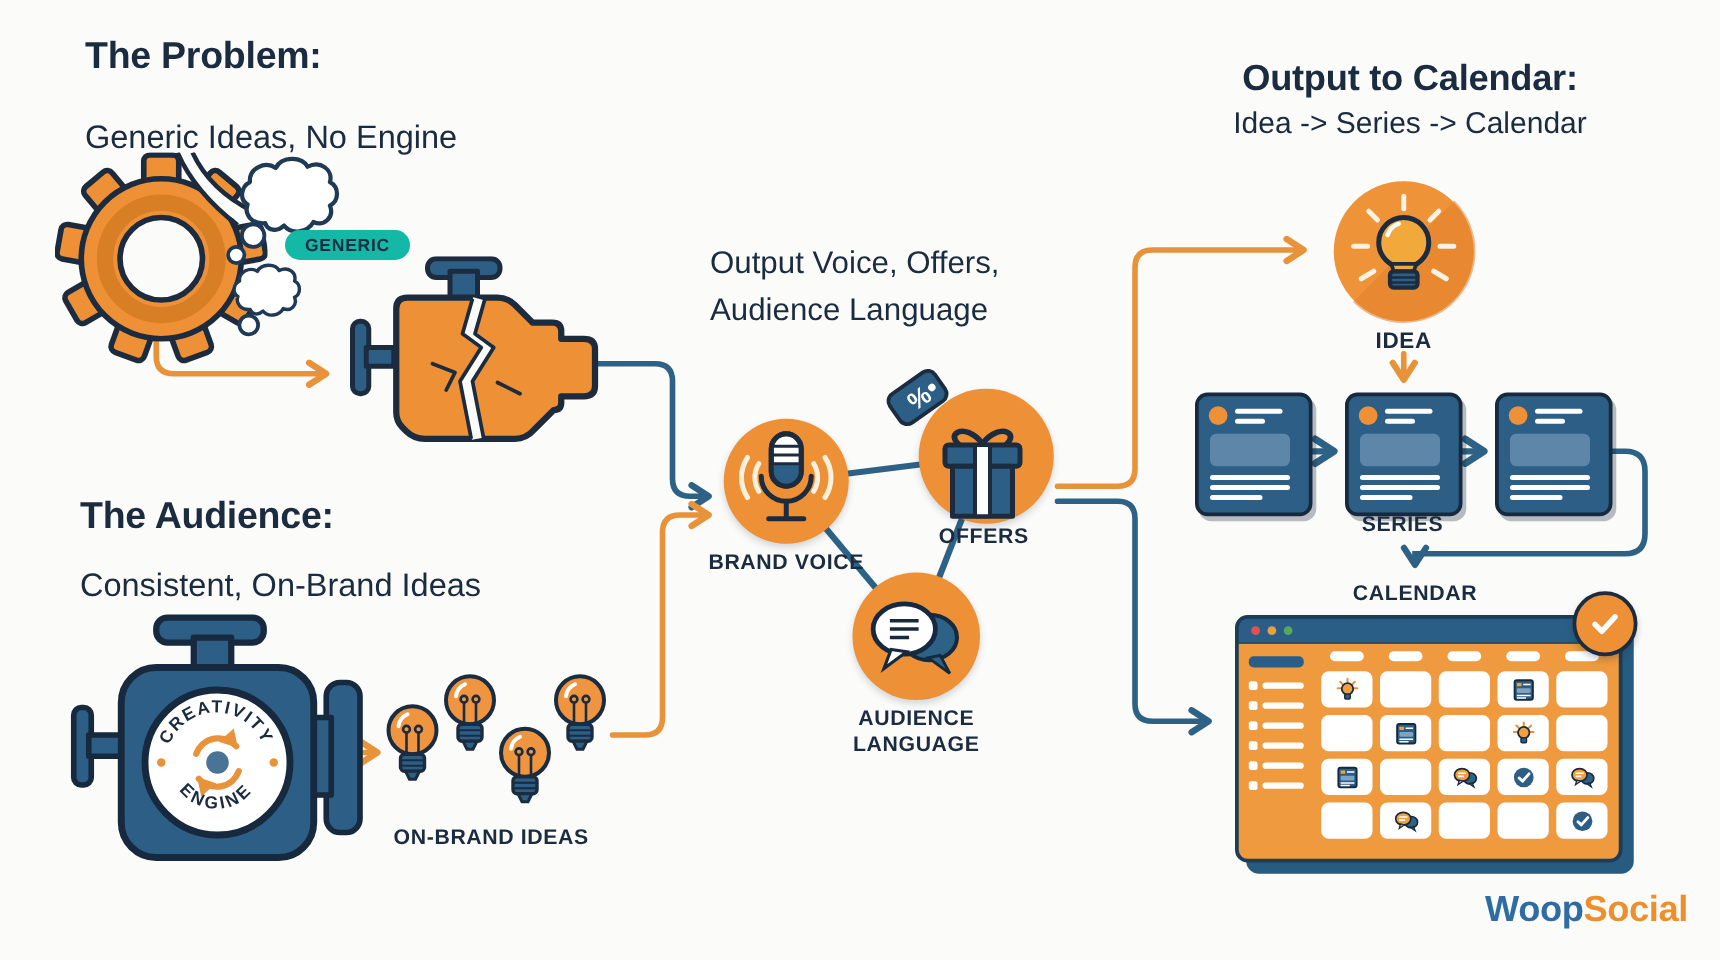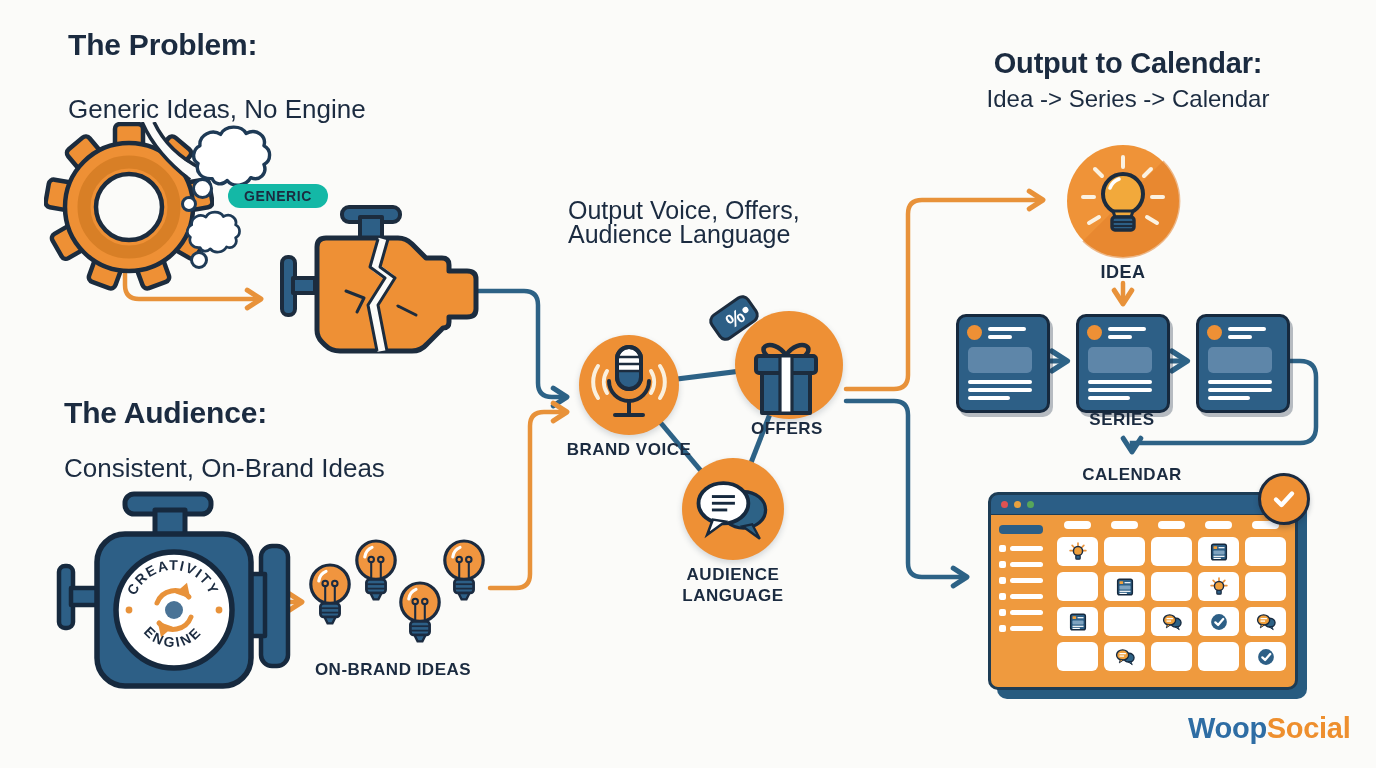--- a/index.html
+++ b/index.html
@@ -252,21 +252,21 @@
 
   <svg class="abs layer" style="left:300px;top:532px;" width="200" height="125" viewBox="0 0 200 125">
     <use href="#bulb-big" x="6" y="28" width="48" height="74"></use>
     <use href="#bulb-big" x="52" y="4" width="48" height="74"></use>
     <use href="#bulb-big" x="96" y="46" width="48" height="74"></use>
     <use href="#bulb-big" x="140" y="4" width="48" height="74"></use>
   </svg>
   <div class="abs layer lbl" style="left:303px;top:660px;width:180px;">ON-BRAND IDEAS</div>
 
   <div class="abs layer t-sub" style="left:568px;top:196px;font-size:25px;">Output Voice, Offers,</div>
-  <div class="abs layer t-sub" style="left:568px;top:220px;font-size:25px;">Audience Language</div>
+  <div class="abs layer t-sub" style="left:568px;top:234px;font-size:25px;">Audience Language</div>
 
   <div class="abs layer node" style="left:579px;top:335px;width:100px;height:100px;">
     <svg width="96" height="96" viewBox="0 0 96 96">
       <g stroke-linecap="round">
         <path d="M26,56 A21,21 0 0 1 26,34" fill="none" stroke="#FAF0DE" stroke-width="4"></path>
         <path d="M17,61 A29,29 0 0 1 17,29" fill="none" stroke="#FAF0DE" stroke-width="4"></path>
         <path d="M70,56 A21,21 0 0 0 70,34" fill="none" stroke="#FAF0DE" stroke-width="4"></path>
         <path d="M79,61 A29,29 0 0 0 79,29" fill="none" stroke="#FAF0DE" stroke-width="4"></path>
         <rect x="36" y="10" width="24" height="42" rx="12" fill="#fff" stroke="#1C2C3E" stroke-width="4"></rect>
         <path d="M36,34 H60 V40 Q60,52 48,52 Q36,52 36,40 Z" fill="#2D5F86"></path>

